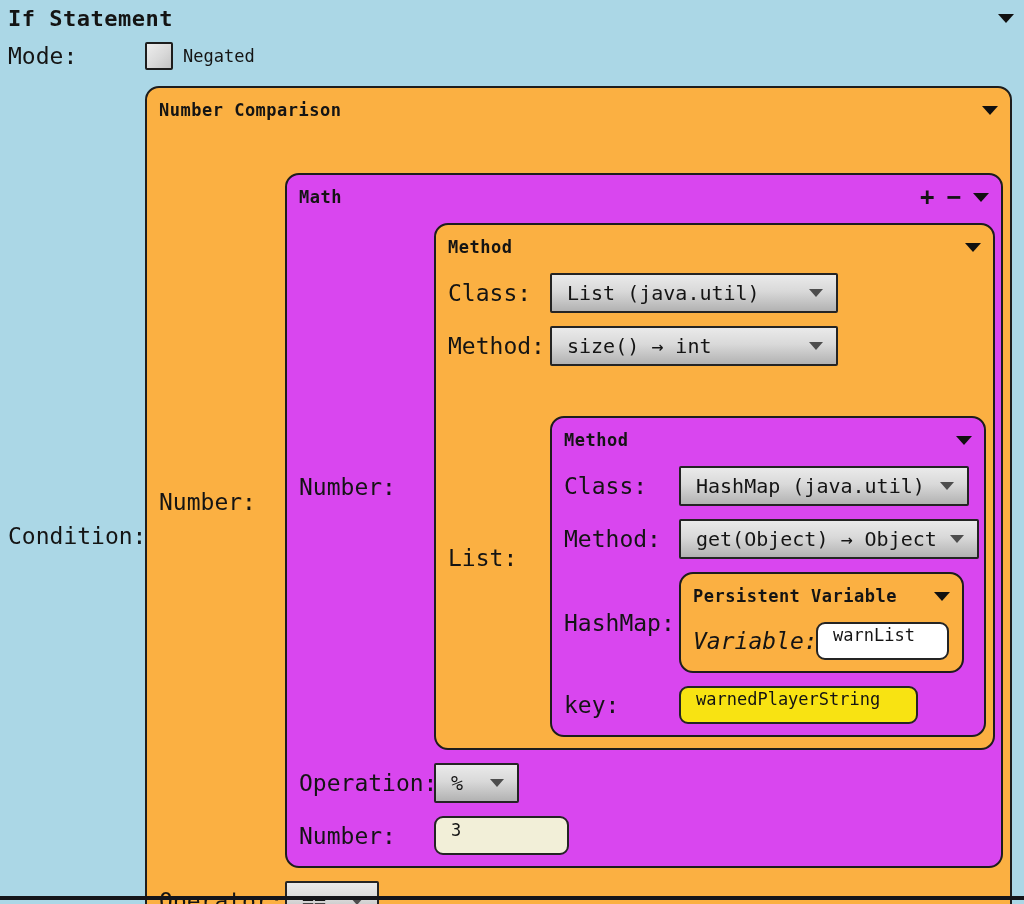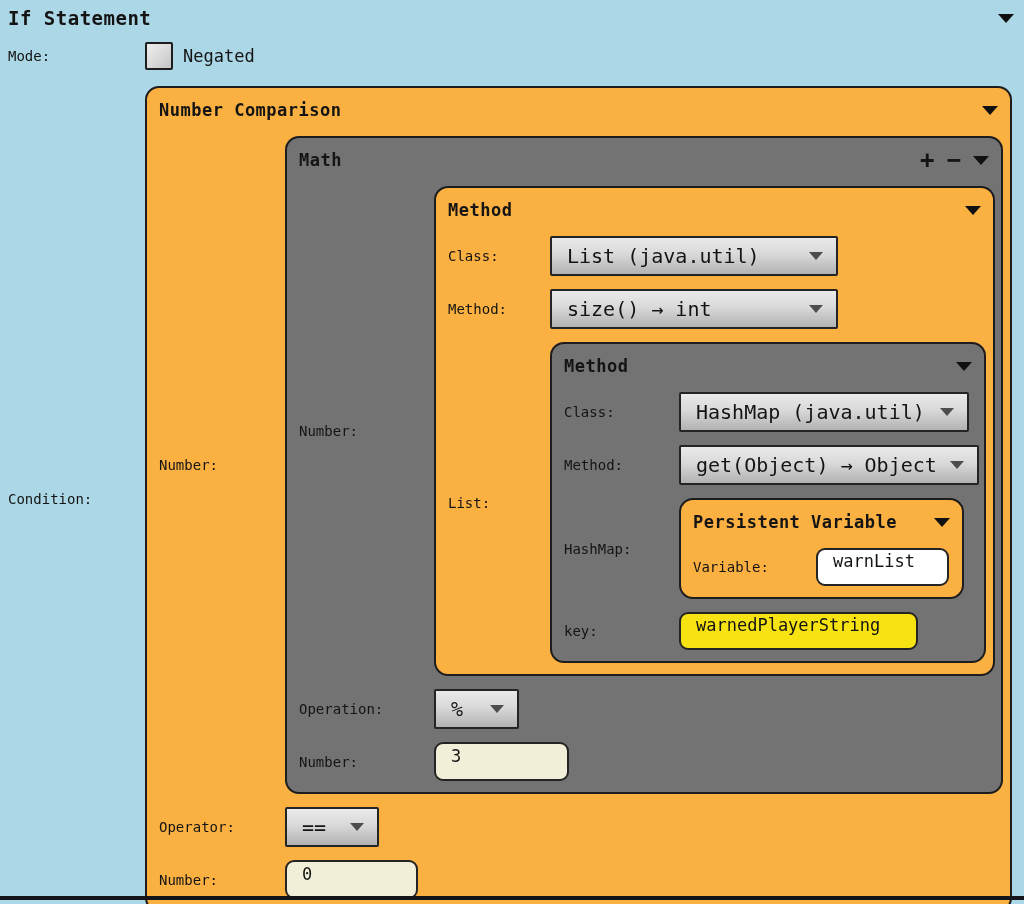--- a/index.html
+++ b/index.html
@@ -5,46 +5,46 @@
   * { margin:0; padding:0; box-sizing:border-box; }
   html,body { width:1024px; height:904px; }
   body {
     background:#ABD7E6;
     font-family:"DejaVu Sans Mono","Liberation Mono",monospace;
     color:#141414;
   }
   .page { position:relative; width:1024px; height:904px; overflow:hidden; padding:6px 8px 0 8px; }
 
   .title-row { display:flex; justify-content:space-between; align-items:center; height:24px; padding-right:2px; }
-  .title { font-weight:bold; font-size:19px; letter-spacing:0.5px; }
+  .title { font-weight:bold; font-size:22px; letter-spacing:0.5px; }
 
   .mode-row { display:flex; align-items:center; margin-top:12px; height:28px; }
   .condition-row { display:flex; align-items:center; margin-top:16px; }
 
-  .lbl { font-size:14px; flex:none; }
+  .lbl { font-size:23px; flex:none; }
   .lbl-page { width:137px; }
   .lbl-outer { width:126px; }
   .lbl-math { width:135px; }
   .lbl-m1 { width:102px; }
   .lbl-m2 { width:115px; }
-  .lbl-pv { width:123px; }
+  .lbl-pv { width:123px;font-style:italic; }
 
   .checkbox {
     width:28px; height:28px; flex:none;
     border:2px solid #1d1d1d; border-radius:2px;
     background:linear-gradient(135deg,#EDEDED 0%,#D9D9D9 55%,#C3C3C3 100%);
   }
   .check-label { margin-left:10px; font-size:17px; }
 
   .panel {
     border:2px solid #1d1d1d; border-radius:14px;
     padding:9px 12px 11px 12px;
   }
   .panel-dark { background:#FBB042; }
-  .panel-light { background:#737373; }
+  .panel-light { background:#d946ef;margin-top:37px; }
   .w-outer { flex:none; width:867px; }
   .w-math  { width:718px; }
   .w-m1    { width:561px; }
   .w-m2    { width:436px; }
   .w-pv    { width:285px; }
 
   .panel-header { display:flex; justify-content:space-between; align-items:center; height:26px; }
   .panel-title { font-weight:bold; font-size:17px; letter-spacing:0.5px; }
   .header-icons { display:flex; align-items:center; gap:12px; }
   .glyph-btn { font-weight:bold; font-size:24px; line-height:20px; cursor:default; }

